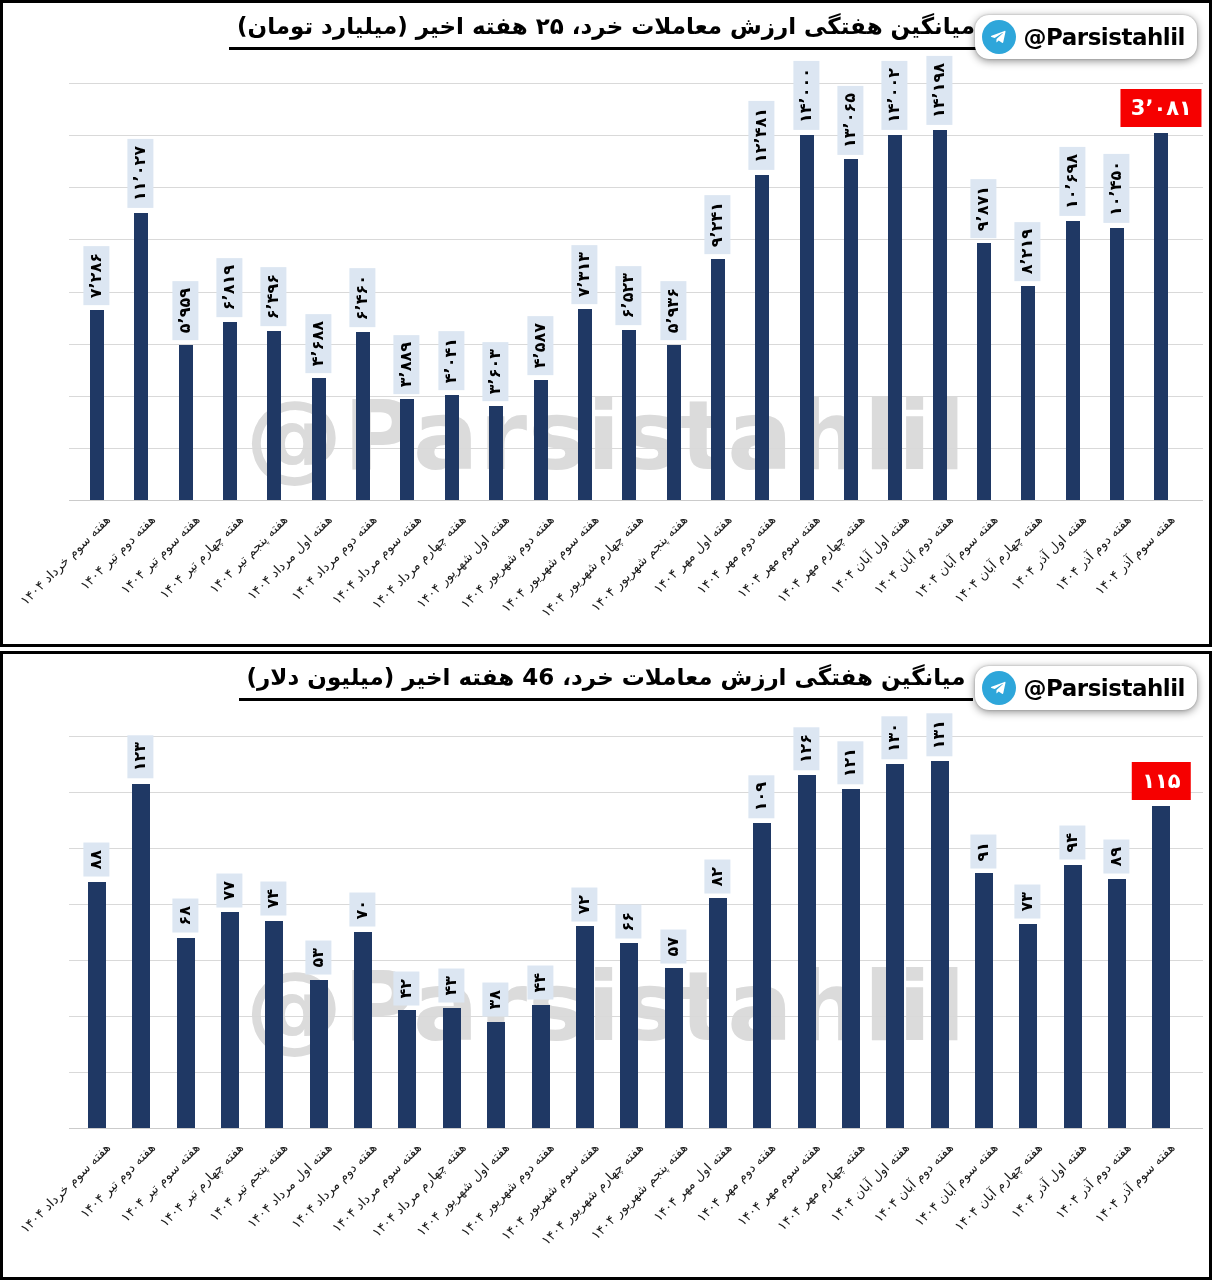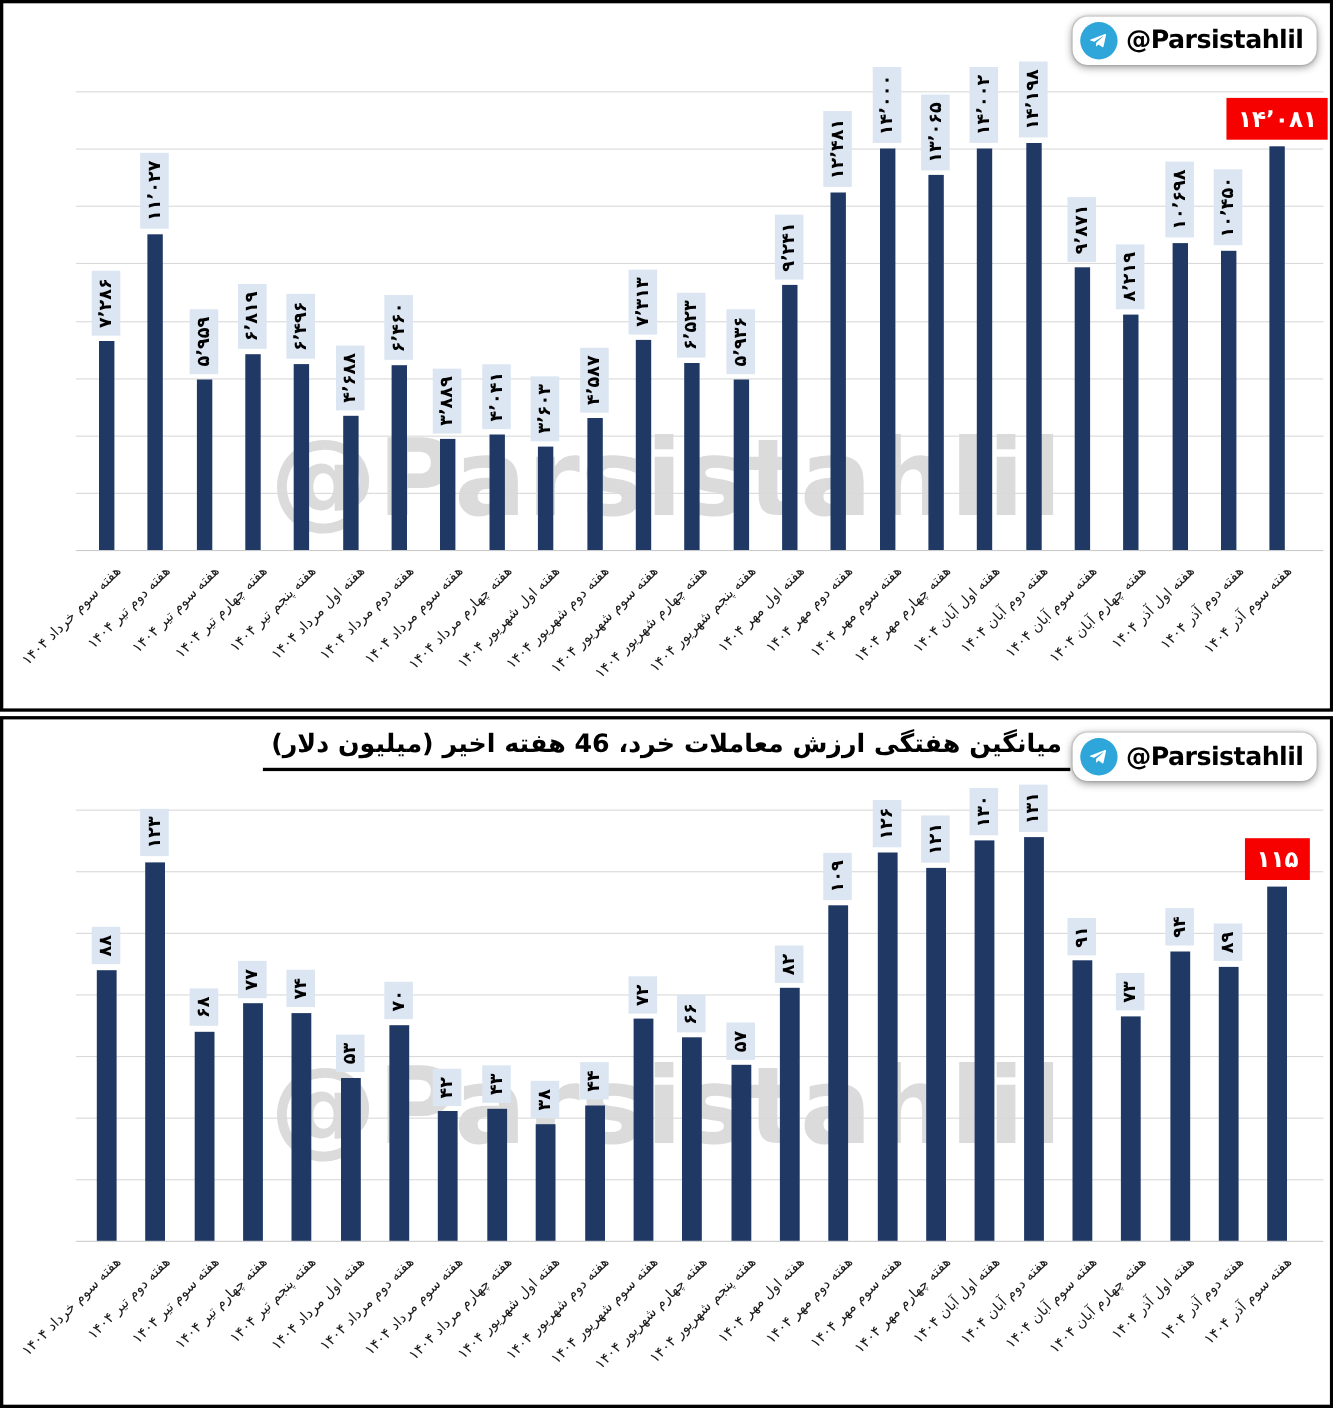--- a/index.html
+++ b/index.html
@@ -32,20 +32,23 @@
   .hlabel{position:absolute;background:#f60000;color:#fff;font-weight:bold;
           font-size:21px;padding:7px 10px;z-index:2;transform:translateX(-50%);
           direction:rtl;white-space:nowrap;}
   .xlabel{position:absolute;font-size:13px;color:#1a1a1a;white-space:nowrap;
           direction:rtl;transform:rotate(-45deg);transform-origin:100% 0;z-index:1;}
 </style>
 </head>
 <body>
 
 <div class="panel" id="panel1">
+  <div class="title-row">
+    <span class="chart-title">میانگین هفتگی ارزش معاملات خرد، ۲۵ هفته اخیر (میلیارد تومان)</span>
+  </div>
   <div class="badge">
     <span class="tg-circle">
       <svg width="20" height="20" viewBox="0 0 24 24" fill="#ffffff" xmlns="http://www.w3.org/2000/svg">
         <path d="M9.04 14.26 8.86 18.3c.41 0 .59-.18.81-.39l1.94-1.86 4.02 2.95c.74.41 1.27.2 1.46-.68l2.64-12.4c.26-1.08-.39-1.5-1.11-1.23L3.08 10.62c-1.06.41-1.05 1-.18 1.27l3.97 1.24 9.2-5.8c.43-.26.83-.12.5.17l-7.53 6.76z"></path>
       </svg>
     </span>
     <span class="badge-label">@Parsistahlil</span>
   </div>
   <div class="watermark">@Parsistahlil</div>
   <div class="plot" id="plot1">
@@ -124,21 +127,21 @@
       <div class="bar" style="left: 1018.35px; top: 282.792px; width: 14px; height: 214.208px;"></div>
       <div class="vlabel" style="left: 1011.35px; bottom: 363.208px;">۸٬۲۱۹</div>
       <div class="xlabel" style="right: 174.65px; top: 509px;">هفته چهارم آبان ۱۴۰۴</div>
       <div class="bar" style="left: 1062.7px; top: 218.183px; width: 14px; height: 278.817px;"></div>
       <div class="vlabel" style="left: 1055.7px; bottom: 427.817px;">۱۰٬۶۹۸</div>
       <div class="xlabel" style="right: 130.3px; top: 509px;">هفته اول آذر ۱۴۰۴</div>
       <div class="bar" style="left: 1107.05px; top: 224.647px; width: 14px; height: 272.353px;"></div>
       <div class="vlabel" style="left: 1100.05px; bottom: 421.353px;">۱۰٬۴۵۰</div>
       <div class="xlabel" style="right: 85.95px; top: 509px;">هفته دوم آذر ۱۴۰۴</div>
       <div class="bar" style="left: 1151.4px; top: 130.014px; width: 14px; height: 366.986px;"></div>
-      <div class="hlabel" style="left: 1158.4px; bottom: 516.986px;">۱۴٬۰۸۱</div>
+      <div class="hlabel" style="left: 1158.4px; bottom: 516.986px;">3٬۰۸۱</div>
       <div class="xlabel" style="right: 41.6px; top: 509px;">هفته سوم آذر ۱۴۰۴</div>
     </div>
 </div>
 
 <div class="panel" id="panel2">
   <div class="title-row">
     <span class="chart-title">میانگین هفتگی ارزش معاملات خرد، 46 هفته اخیر (میلیون دلار)</span>
   </div>
   <div class="badge">
     <span class="tg-circle">

